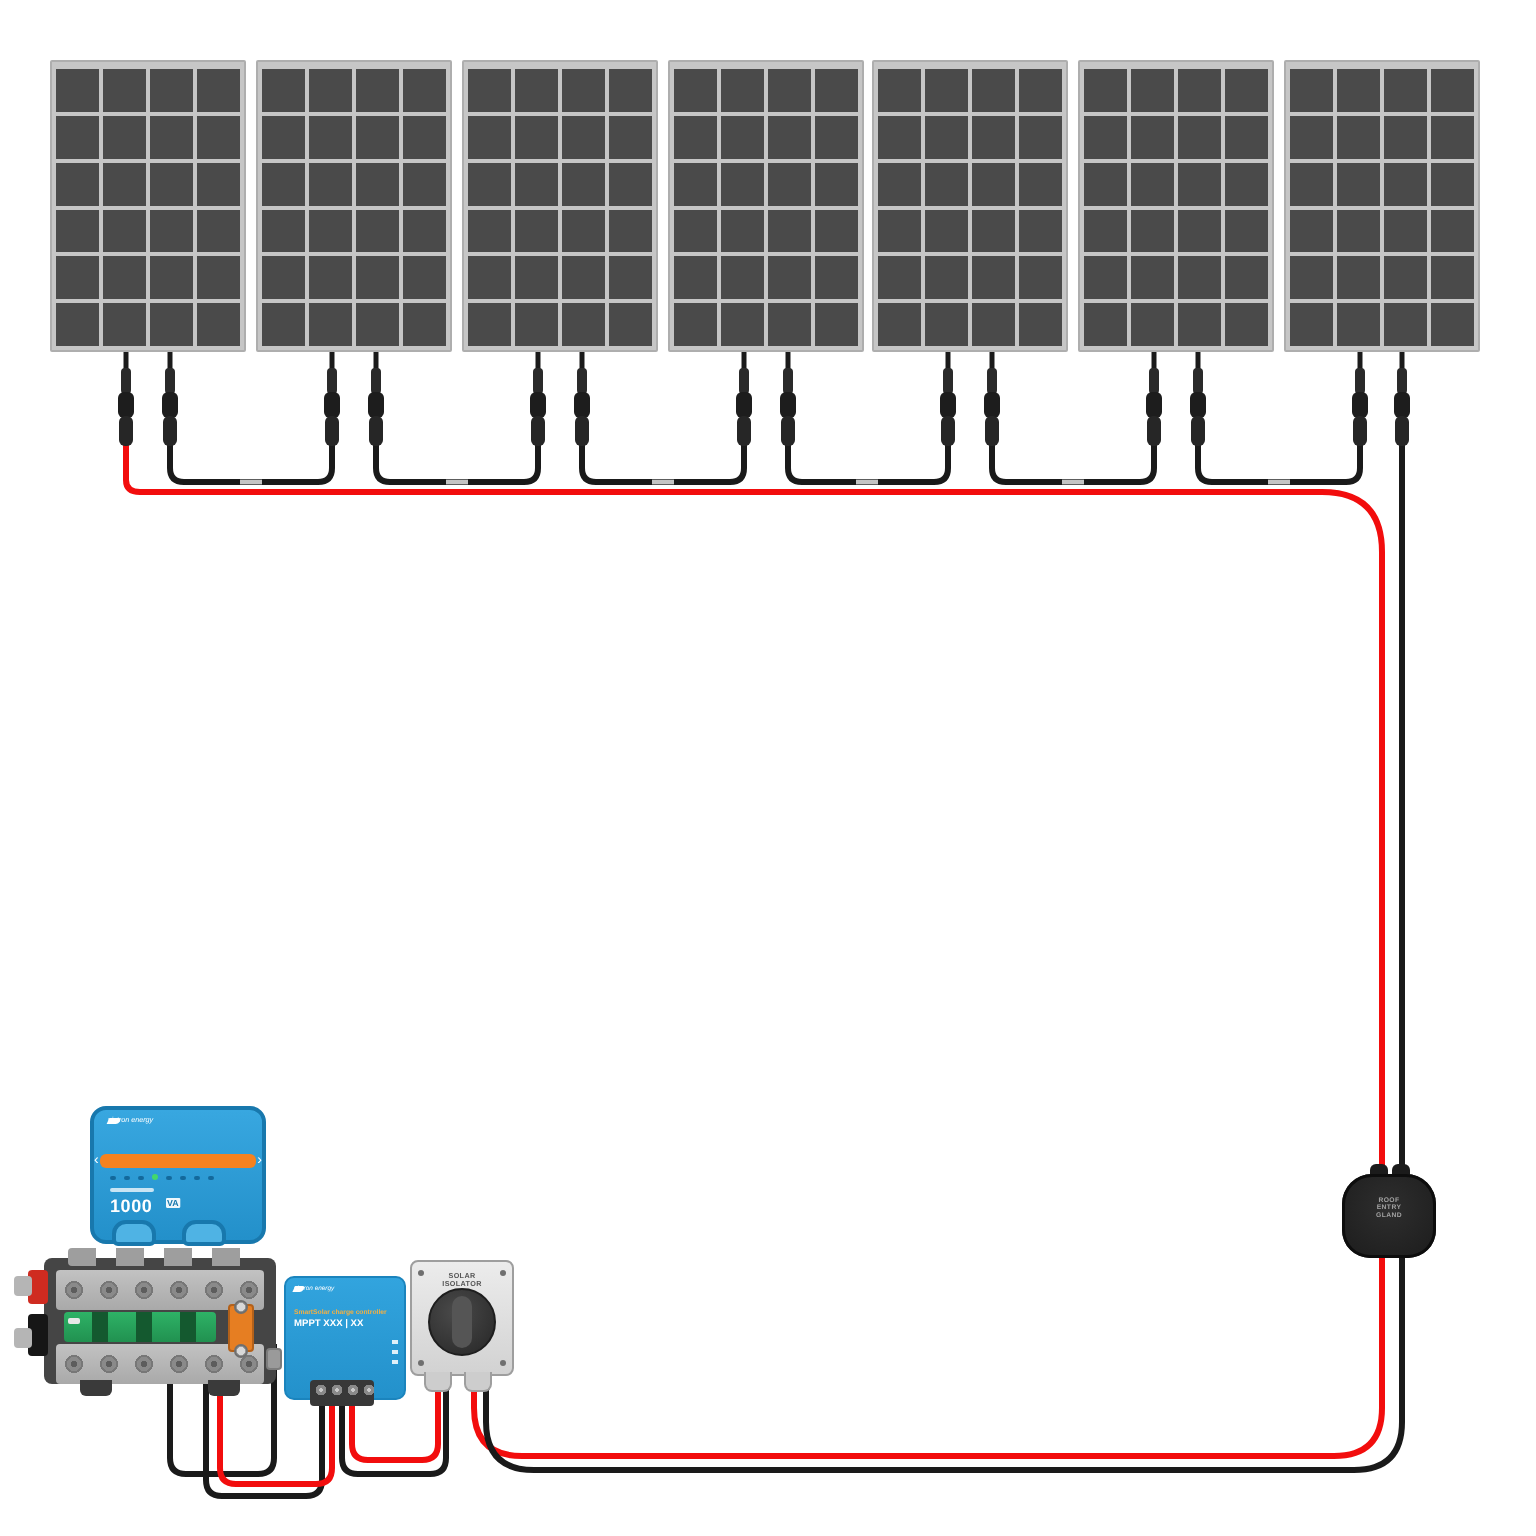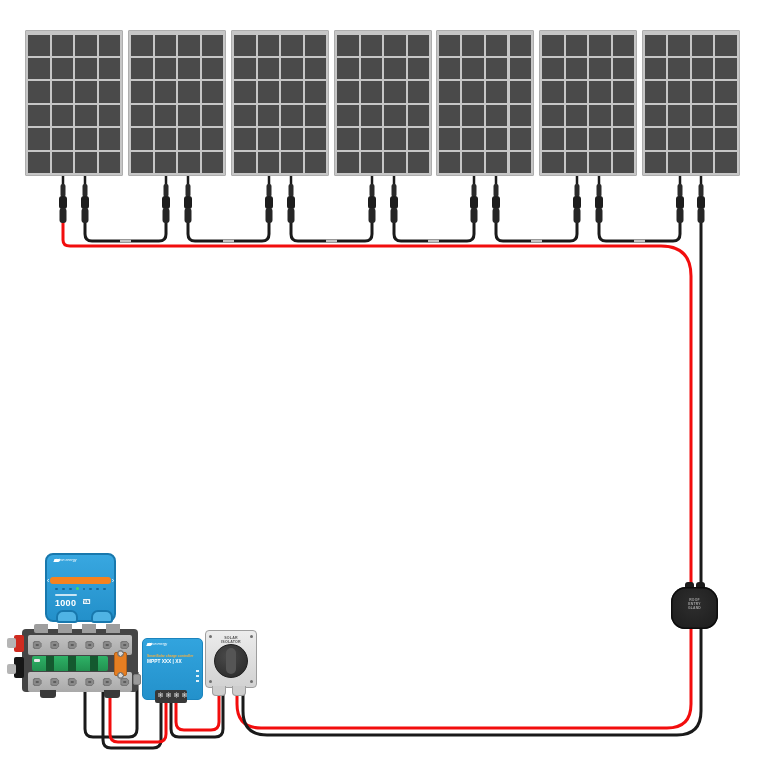--- a/index.html
+++ b/index.html
@@ -10,21 +10,21 @@
   
   .panel{position:absolute;top:30px;width:98px;height:146px;
          background:#c6c6c6;border:1px solid #aeaeae;border-radius:1px;box-sizing:border-box;}
   .panel .cells{position:absolute;left:2px;top:2px;right:2px;bottom:2px;
      background:
        repeating-linear-gradient(90deg, rgba(198,198,198,0) 0 21.5px, #c6c6c6 21.5px 23.5px),
        repeating-linear-gradient(0deg, rgba(198,198,198,0) 0 21.4px, #c6c6c6 21.4px 23.4px),
        #4a4a4a;}
 
   
-  .inverter{left:45px;top:553px;width:71px;height:69px;}
+  .inverter{left:45px;top:553px;width:88px;height:69px;}
   .inv-body{position:absolute;inset:0;background:linear-gradient(#38a7e0,#2390ca);
             border:2px solid #1878ad;border-radius:8px;box-sizing:border-box;}
   .inv-logo{position:absolute;left:9px;top:5px;color:#fff;font-size:8px;transform:scale(.45);
             transform-origin:0 0;font-style:italic;white-space:nowrap;}
   .inv-wing{position:absolute;left:9px;top:6px;width:6px;height:3px;background:#fff;
             border-radius:0 3px 3px 0;transform:skewX(-25deg);}
   .inv-stripe{position:absolute;left:5px;right:5px;top:24px;height:7px;background:#f5821f;border-radius:3px;}
   .inv-leds{position:absolute;left:10px;right:10px;top:34px;height:3px;display:flex;gap:4px;align-items:center;}
   .inv-leds i{display:block;width:3px;height:2px;background:#13699c;border-radius:1px;}
   .inv-leds i.g{background:#43d76b;width:3px;height:3px;border-radius:50%;}

